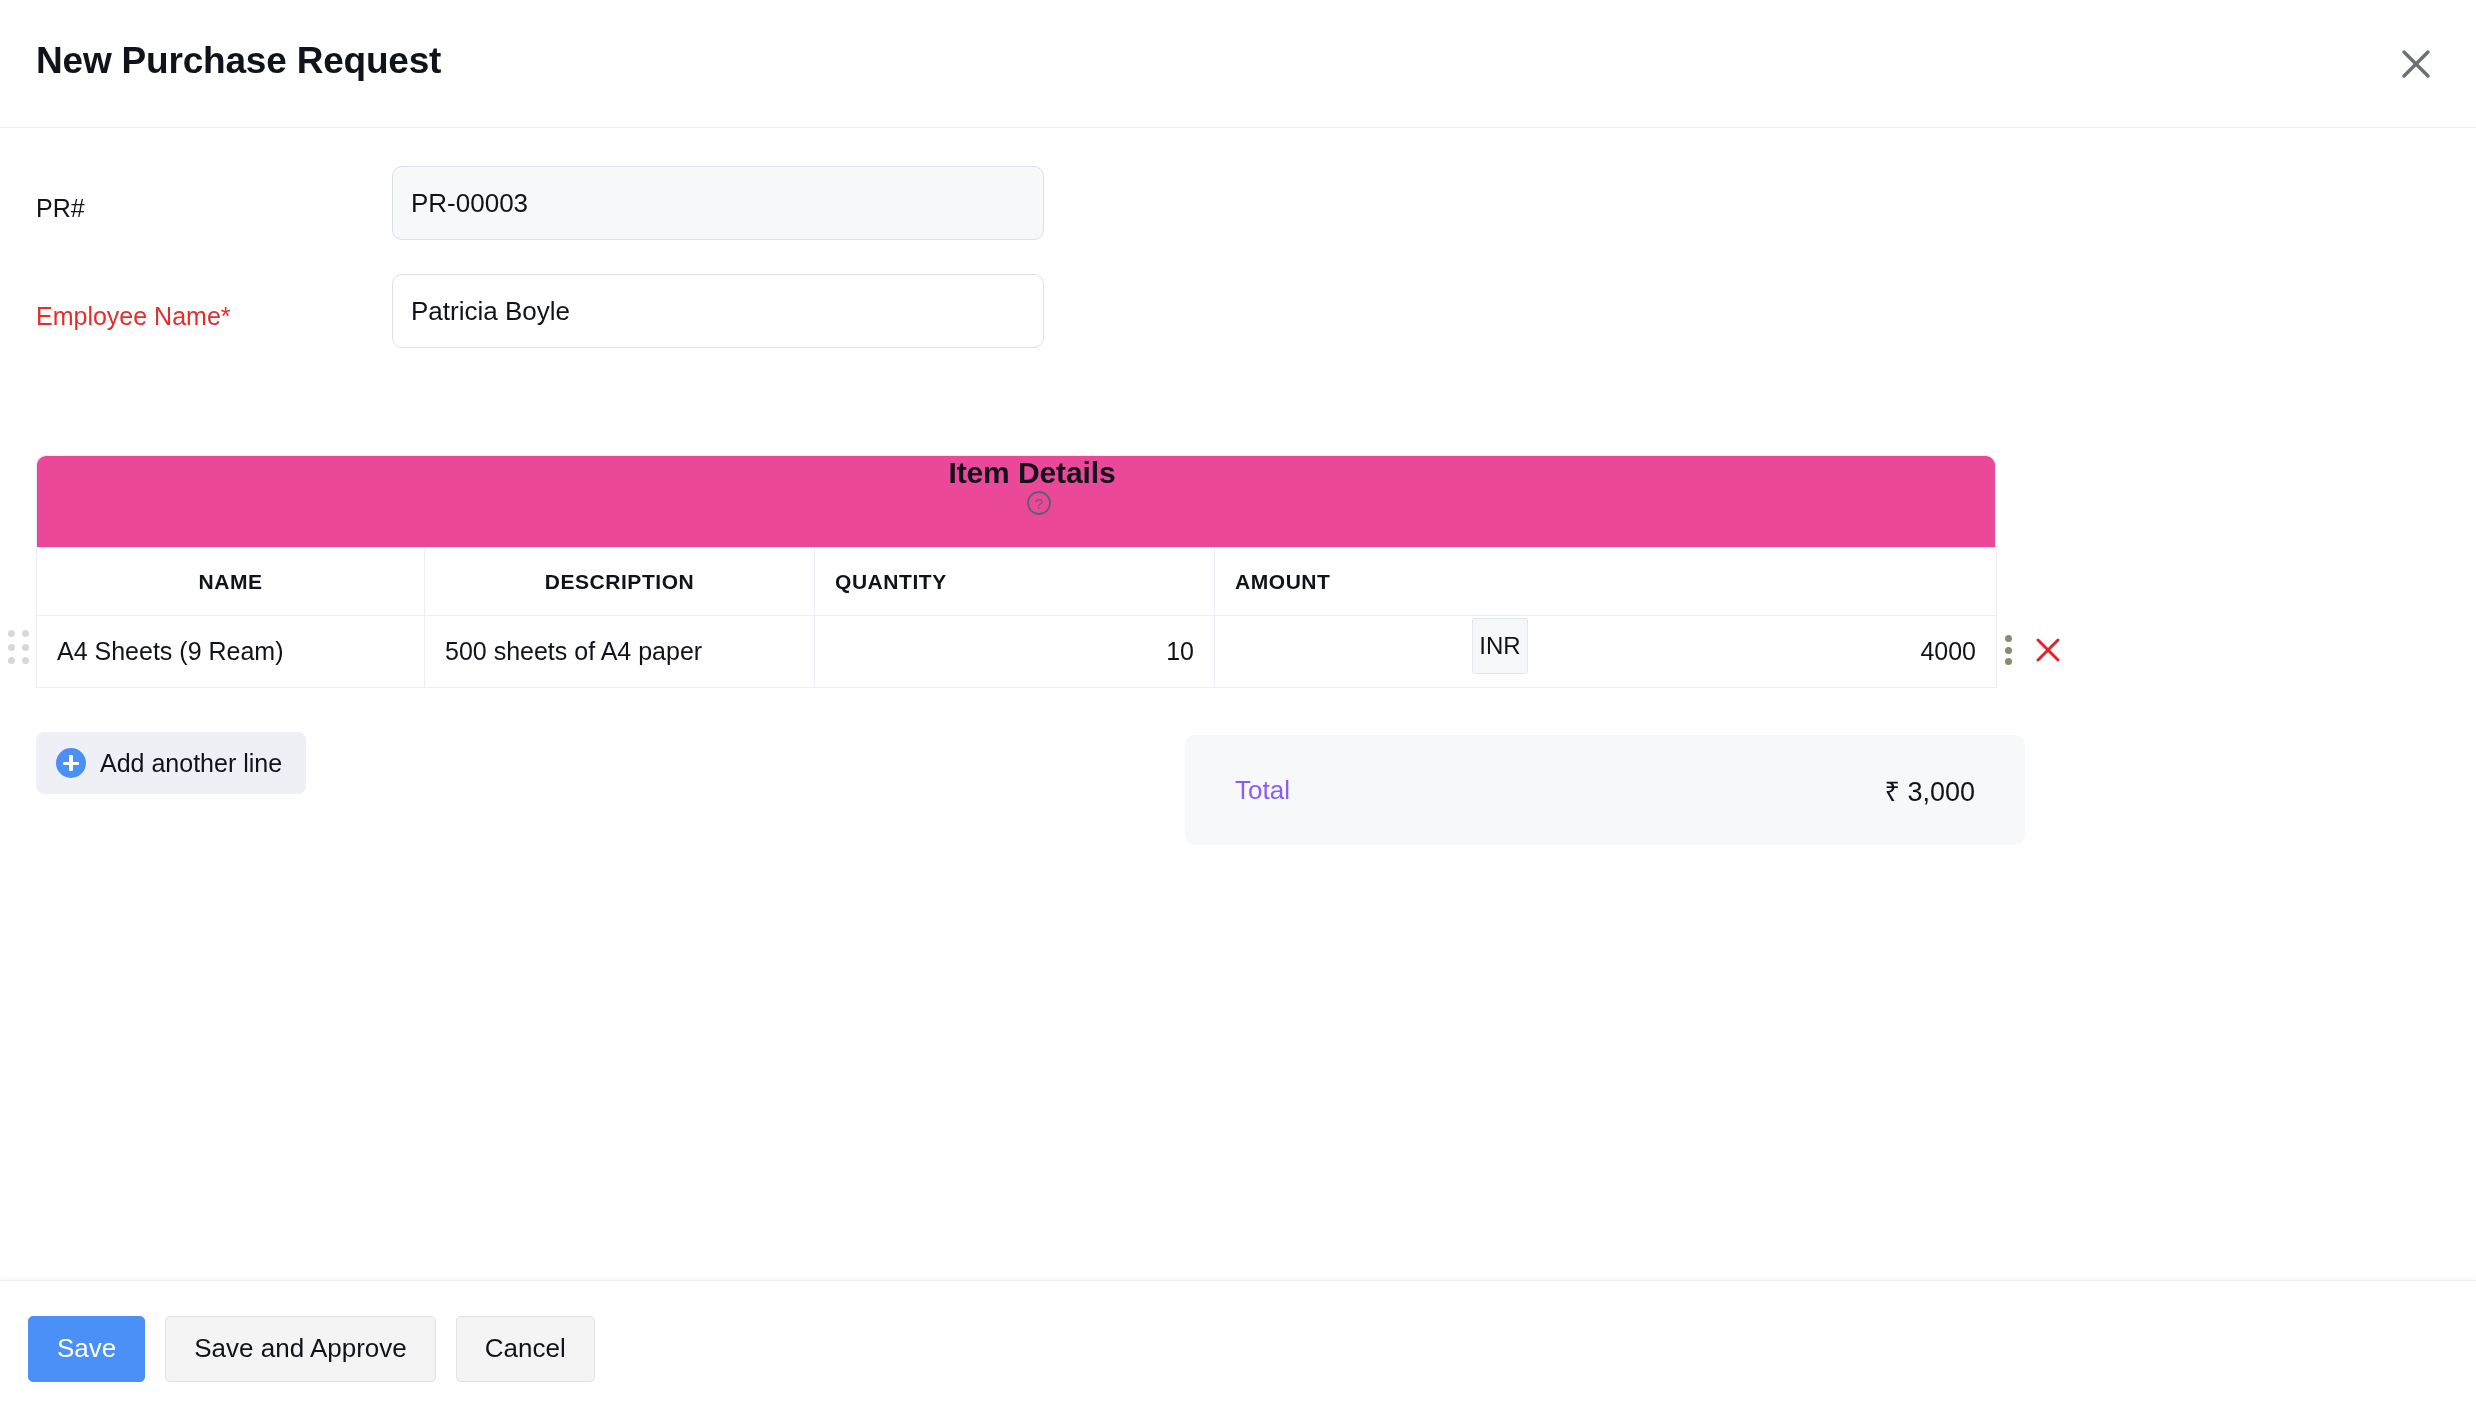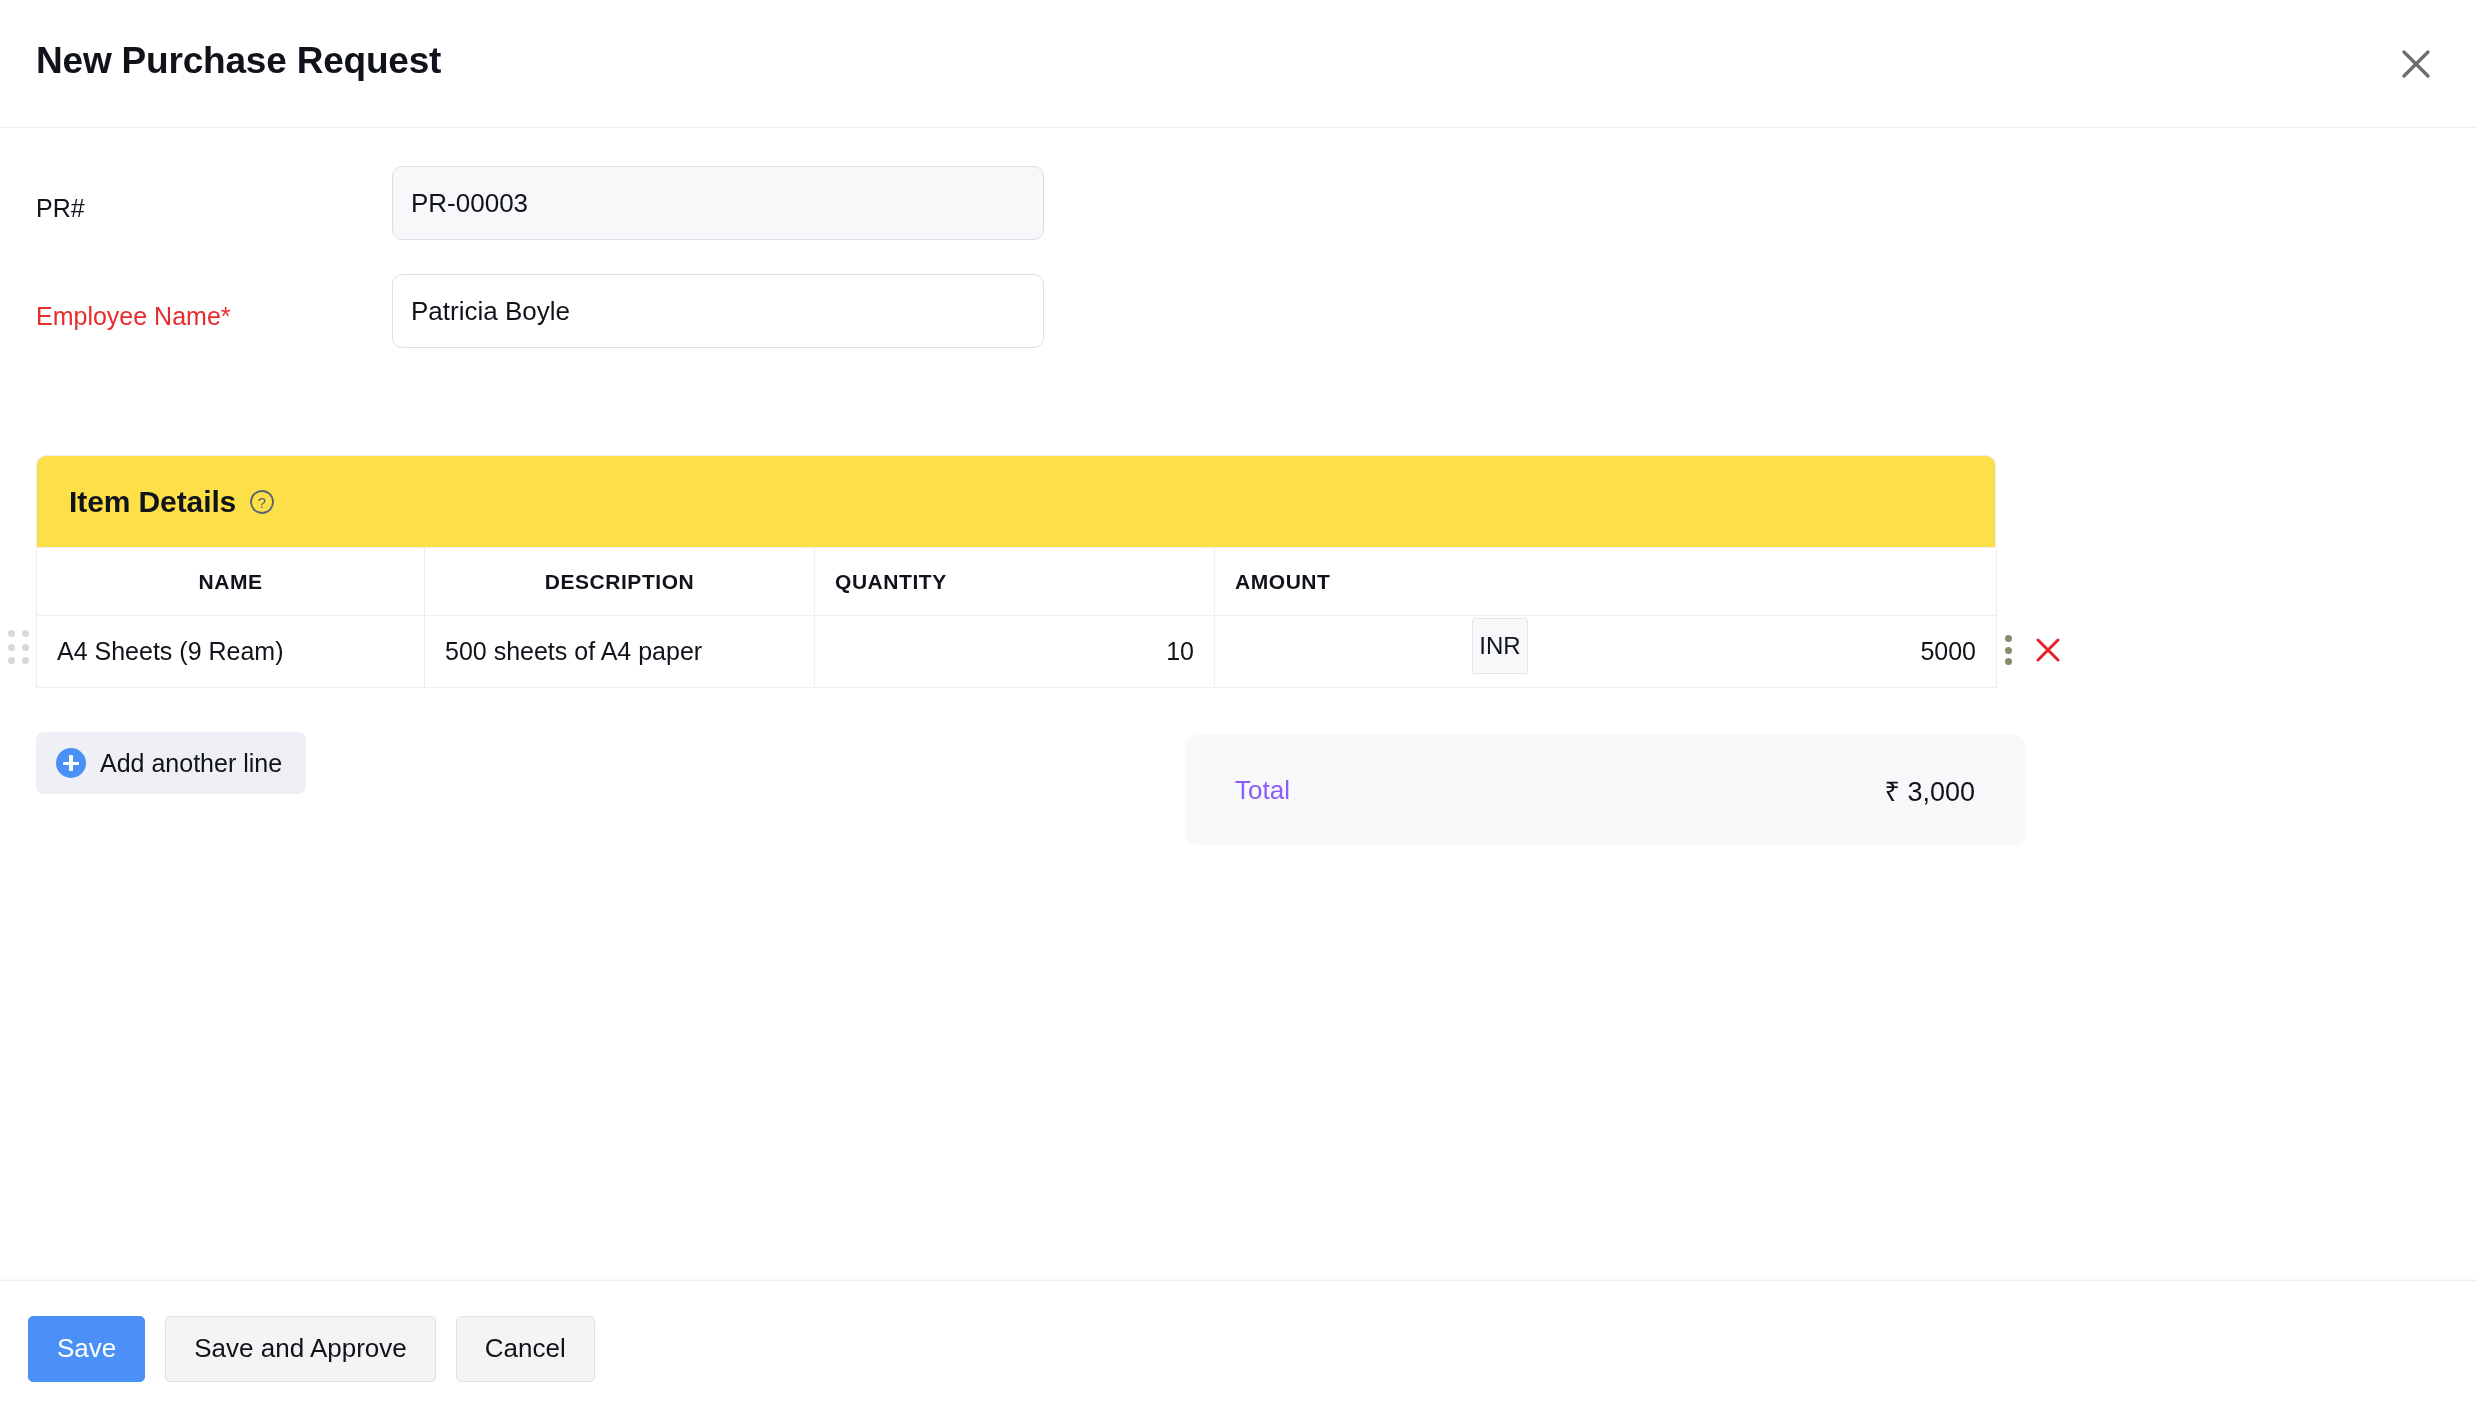--- a/index.html
+++ b/index.html
@@ -100,27 +100,28 @@
 
   
   .items-panel {
     position: absolute;
     left: 36px;
     top: 455px;
     width: 1960px;
   }
   .items-head {
     height: 92px;
-    background: #fde047;
+    background: #ec4899;
     border: 1px solid #eceef3;
     border-bottom: none;
     border-radius: 10px 10px 0 0;
     display: flex;
     align-items: center;
     padding-left: 32px;
+    flex-direction: column;
   }
   .items-head-title {
     font-size: 30px;
     font-weight: bold;
     color: #11131a;
     letter-spacing: -0.1px;
   }
   .help-icon {
     margin-left: 13px;
     display: inline-flex;
@@ -392,21 +393,21 @@
           <th class="th-center">DESCRIPTION</th>
           <th class="th-right">QUANTITY</th>
           <th class="th-right">AMOUNT</th>
         </tr>
       </thead>
       <tbody>
         <tr>
           <td class="td-left">A4 Sheets (9 Ream)</td>
           <td class="td-left">500 sheets of A4 paper</td>
           <td class="td-right qty-cell">10</td>
-          <td class="td-right">5000</td>
+          <td class="td-right">4000</td>
         </tr>
       </tbody>
     </table>
 
   </div>
 
   <div class="currency-chip">INR</div>
 
   <div class="drag-handle">
     <i></i>

